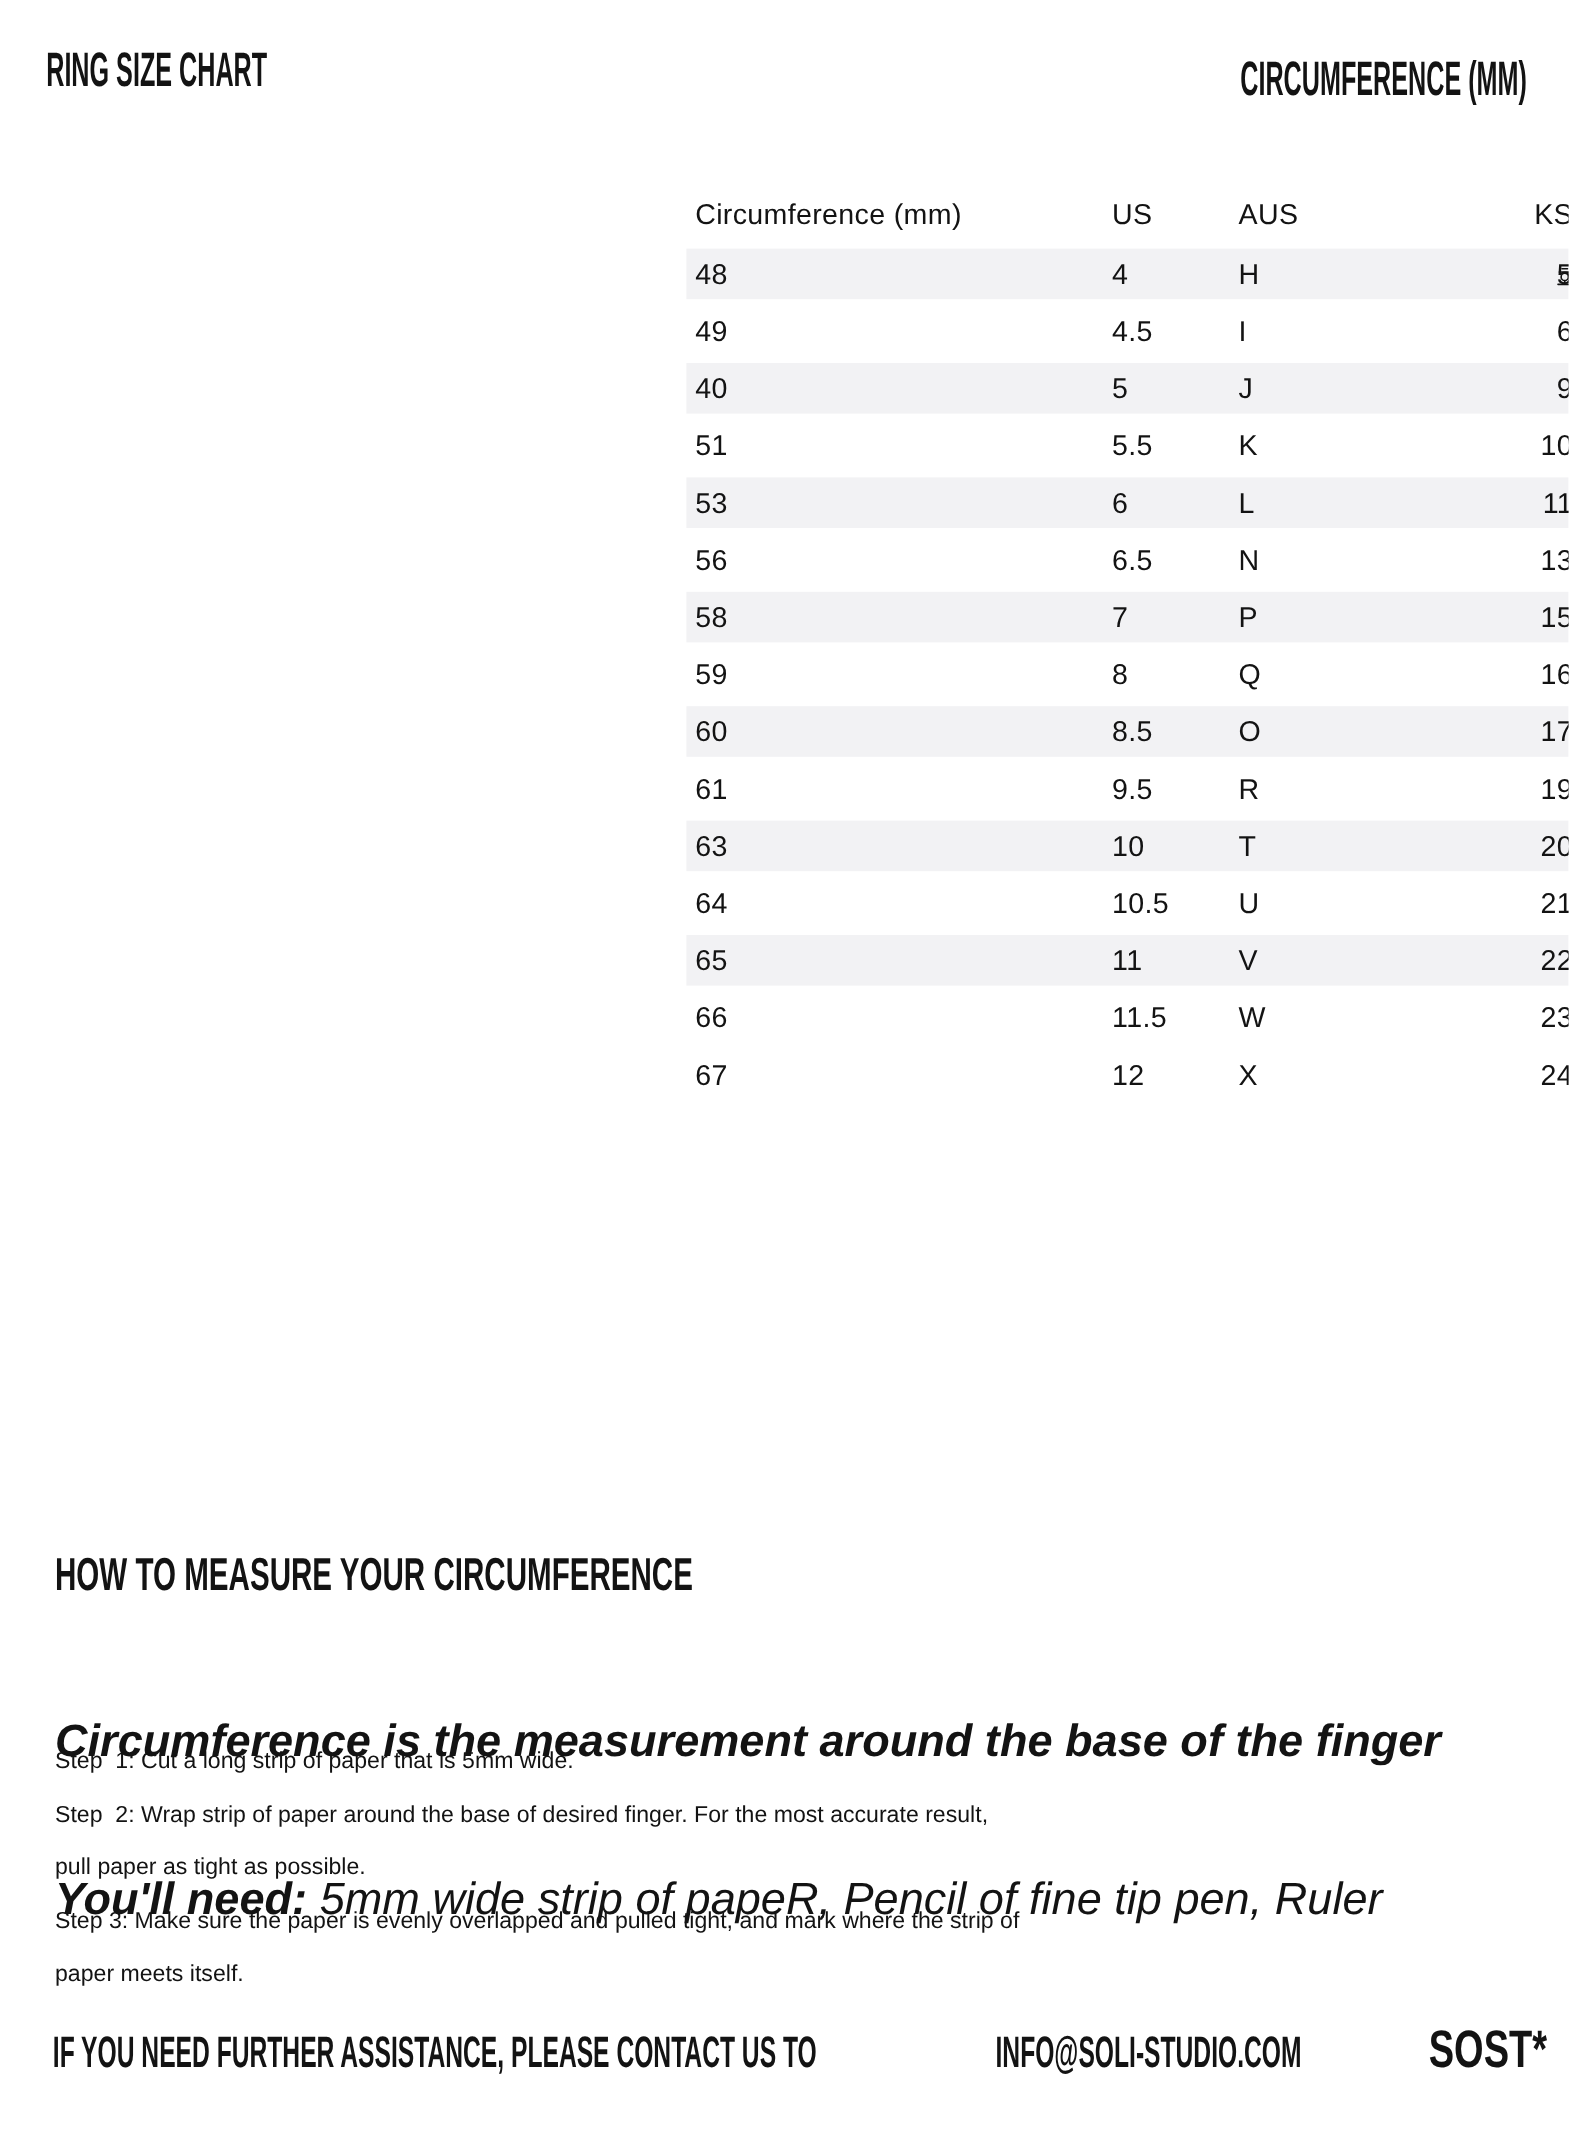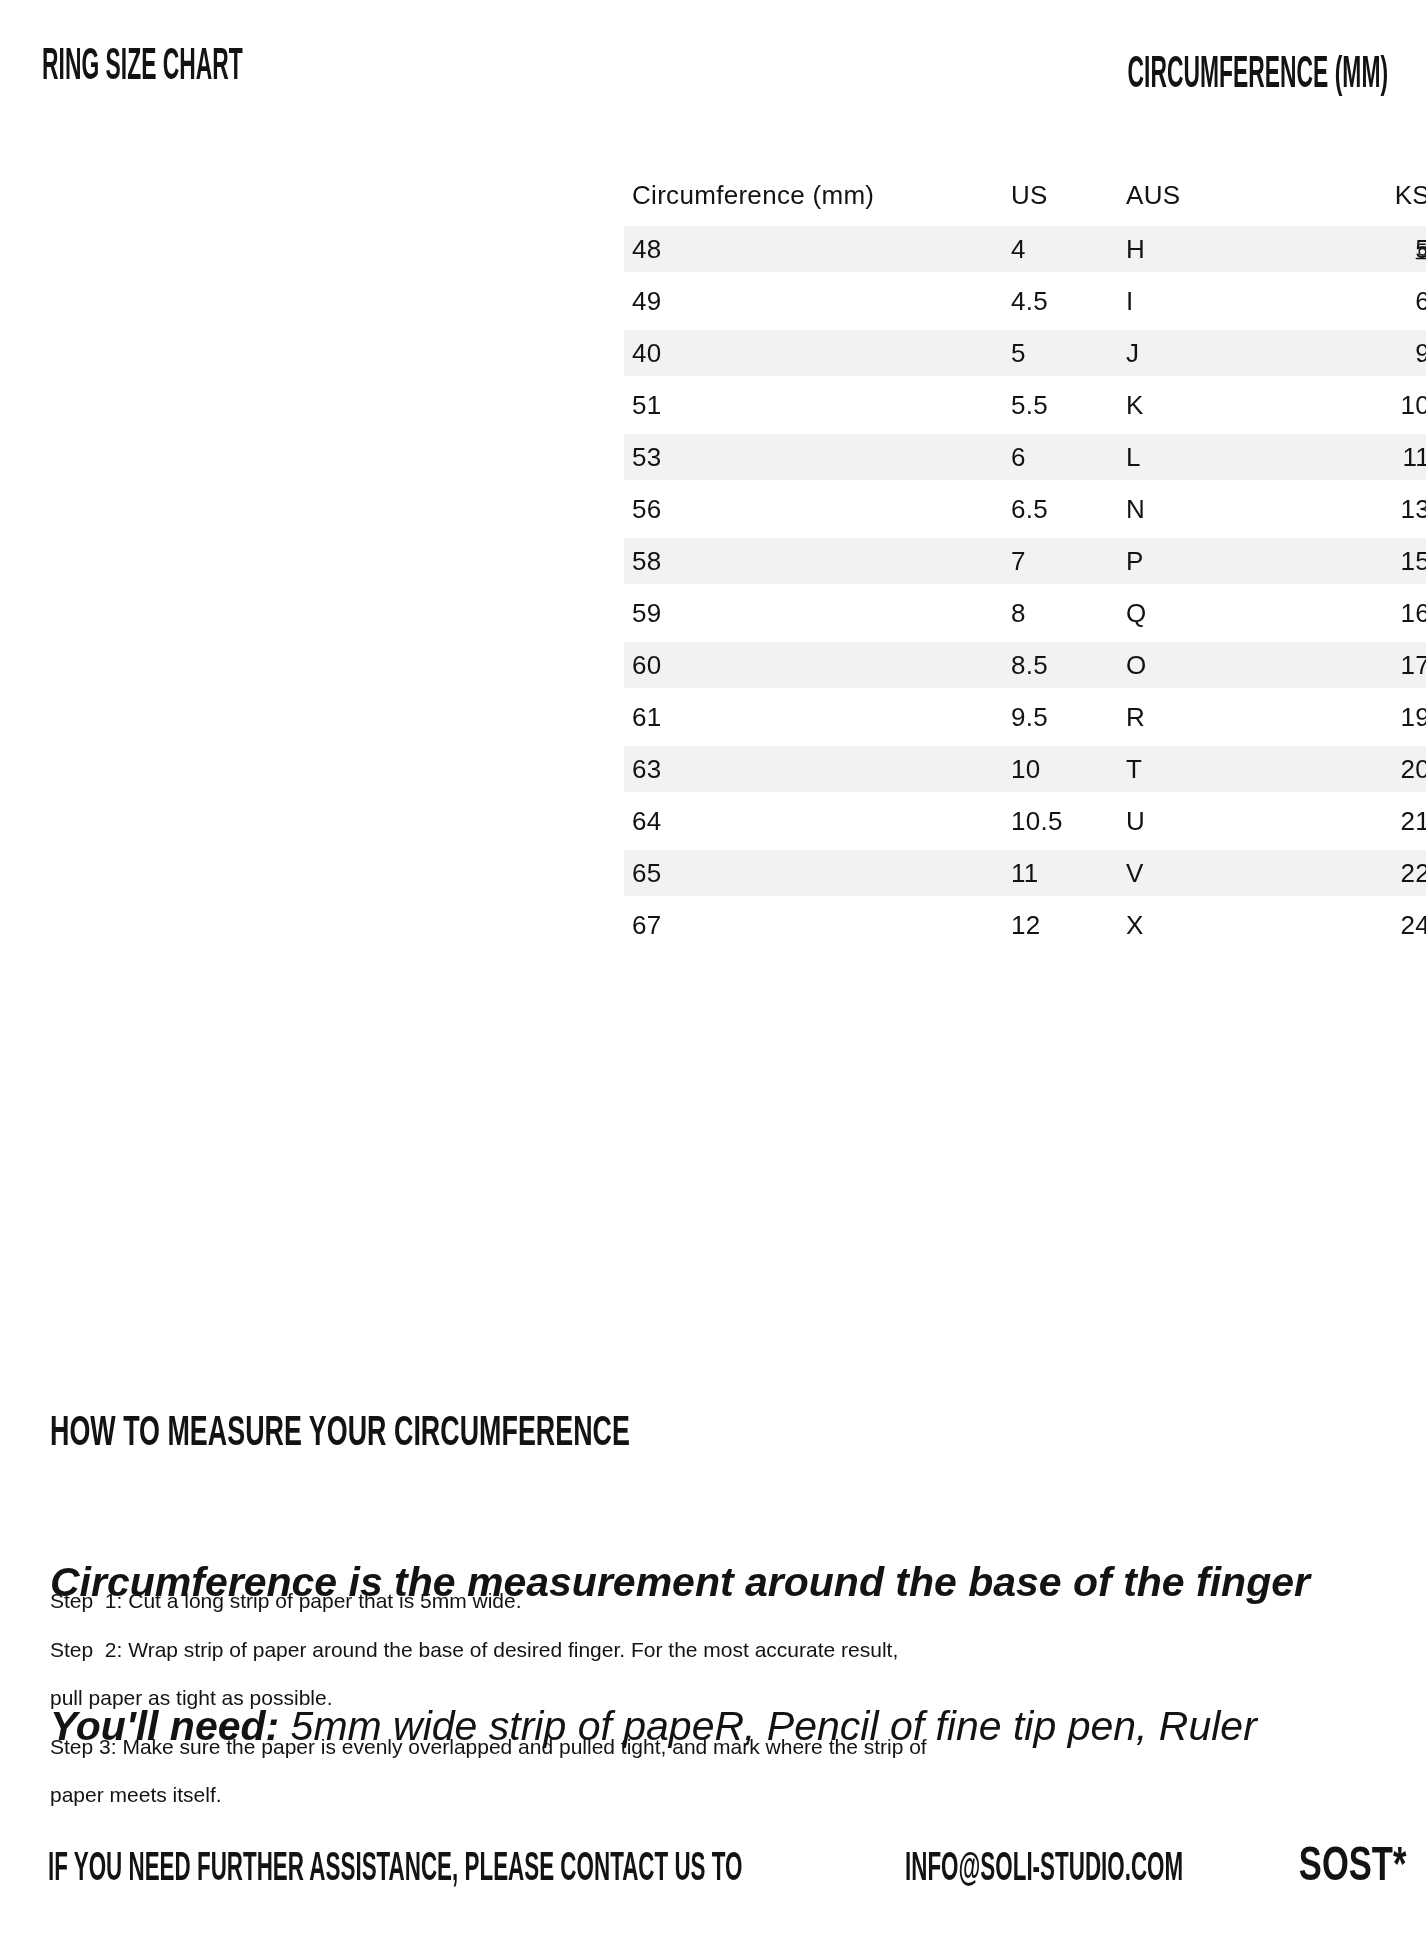--- a/index.html
+++ b/index.html
@@ -185,20 +185,26 @@
           <span class="cell c3">U</span>
           <span class="cell c4">21</span>
         </div>
         <div class="trow stripe">
           <span class="cell c1">65</span>
           <span class="cell c2">11</span>
           <span class="cell c3">V</span>
           <span class="cell c4">22</span>
         </div>
         <div class="trow">
+          <span class="cell c1">66</span>
+          <span class="cell c2">11.5</span>
+          <span class="cell c3">W</span>
+          <span class="cell c4">23</span>
+        </div>
+        <div class="trow">
           <span class="cell c1">67</span>
           <span class="cell c2">12</span>
           <span class="cell c3">X</span>
           <span class="cell c4">24</span>
         </div>
       </div>
   </div>
 
   <div class="cond howto-heading">HOW TO MEASURE YOUR CIRCUMFERENCE</div>
 

